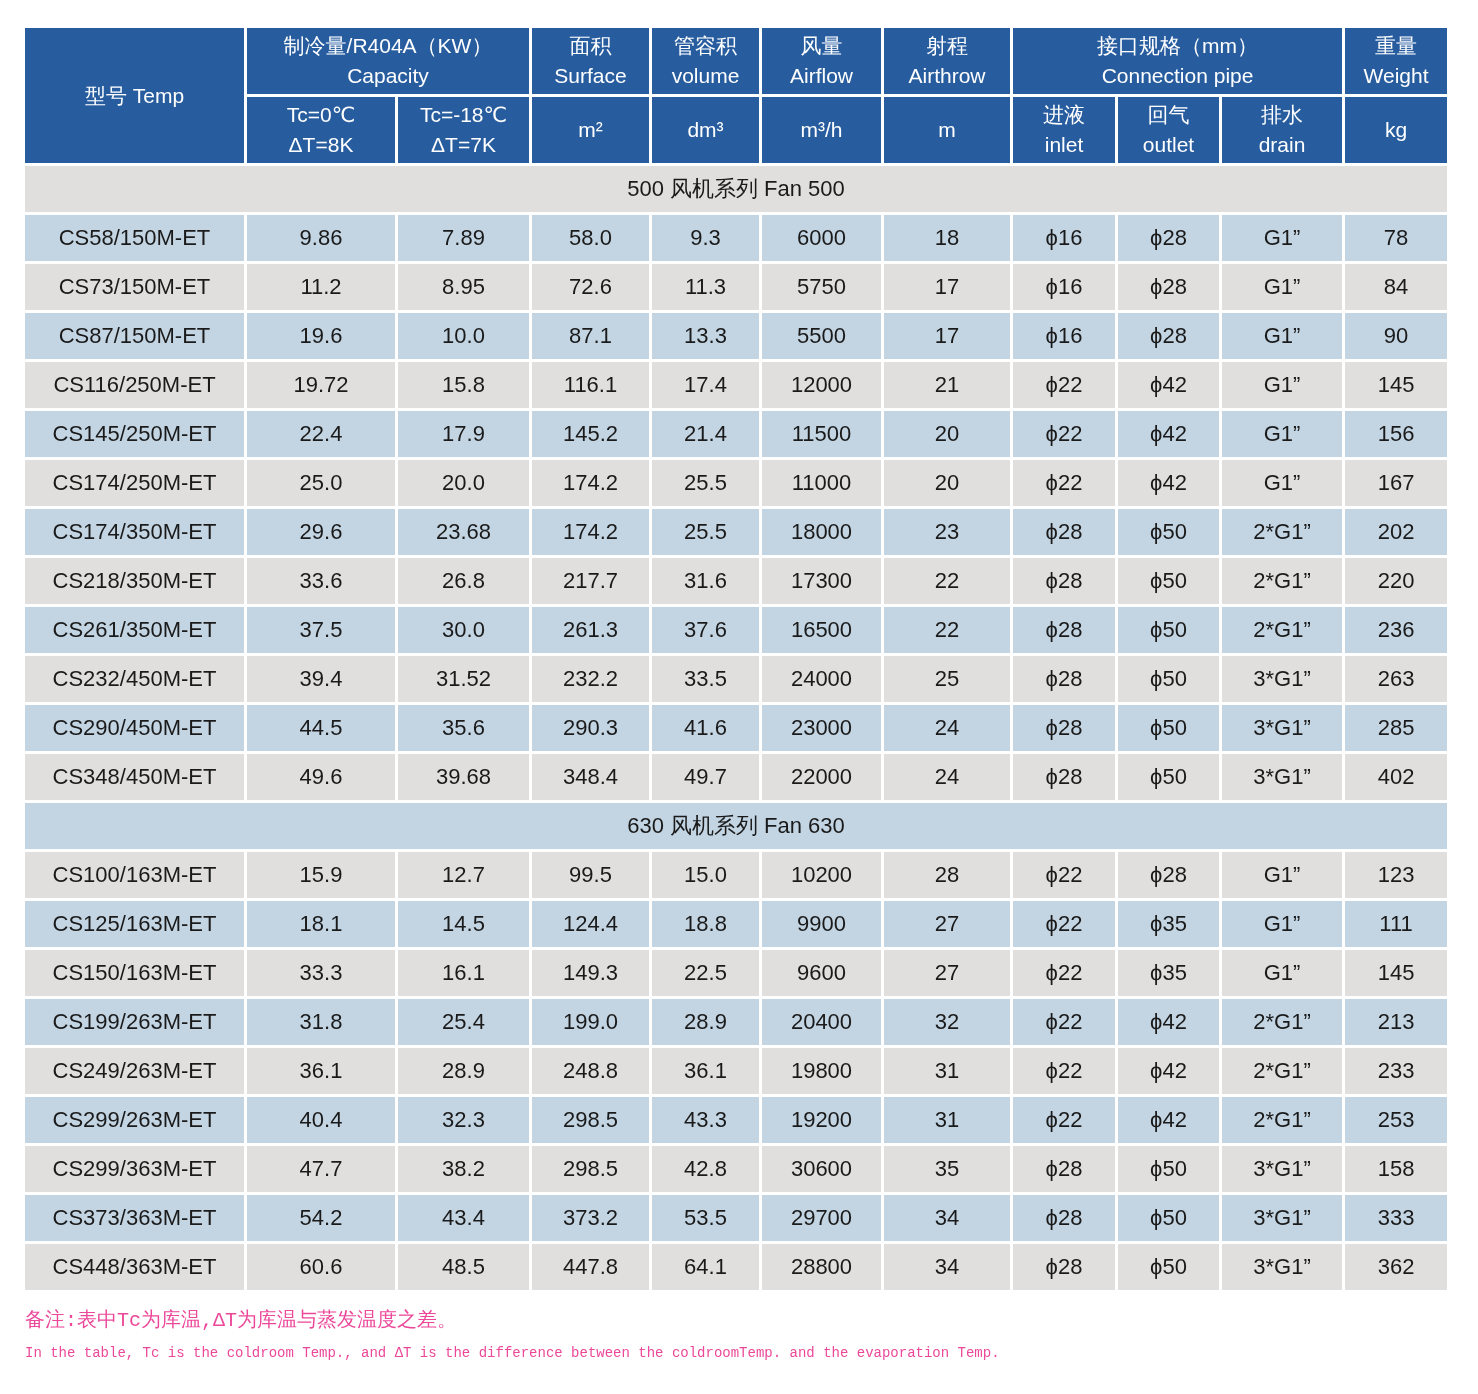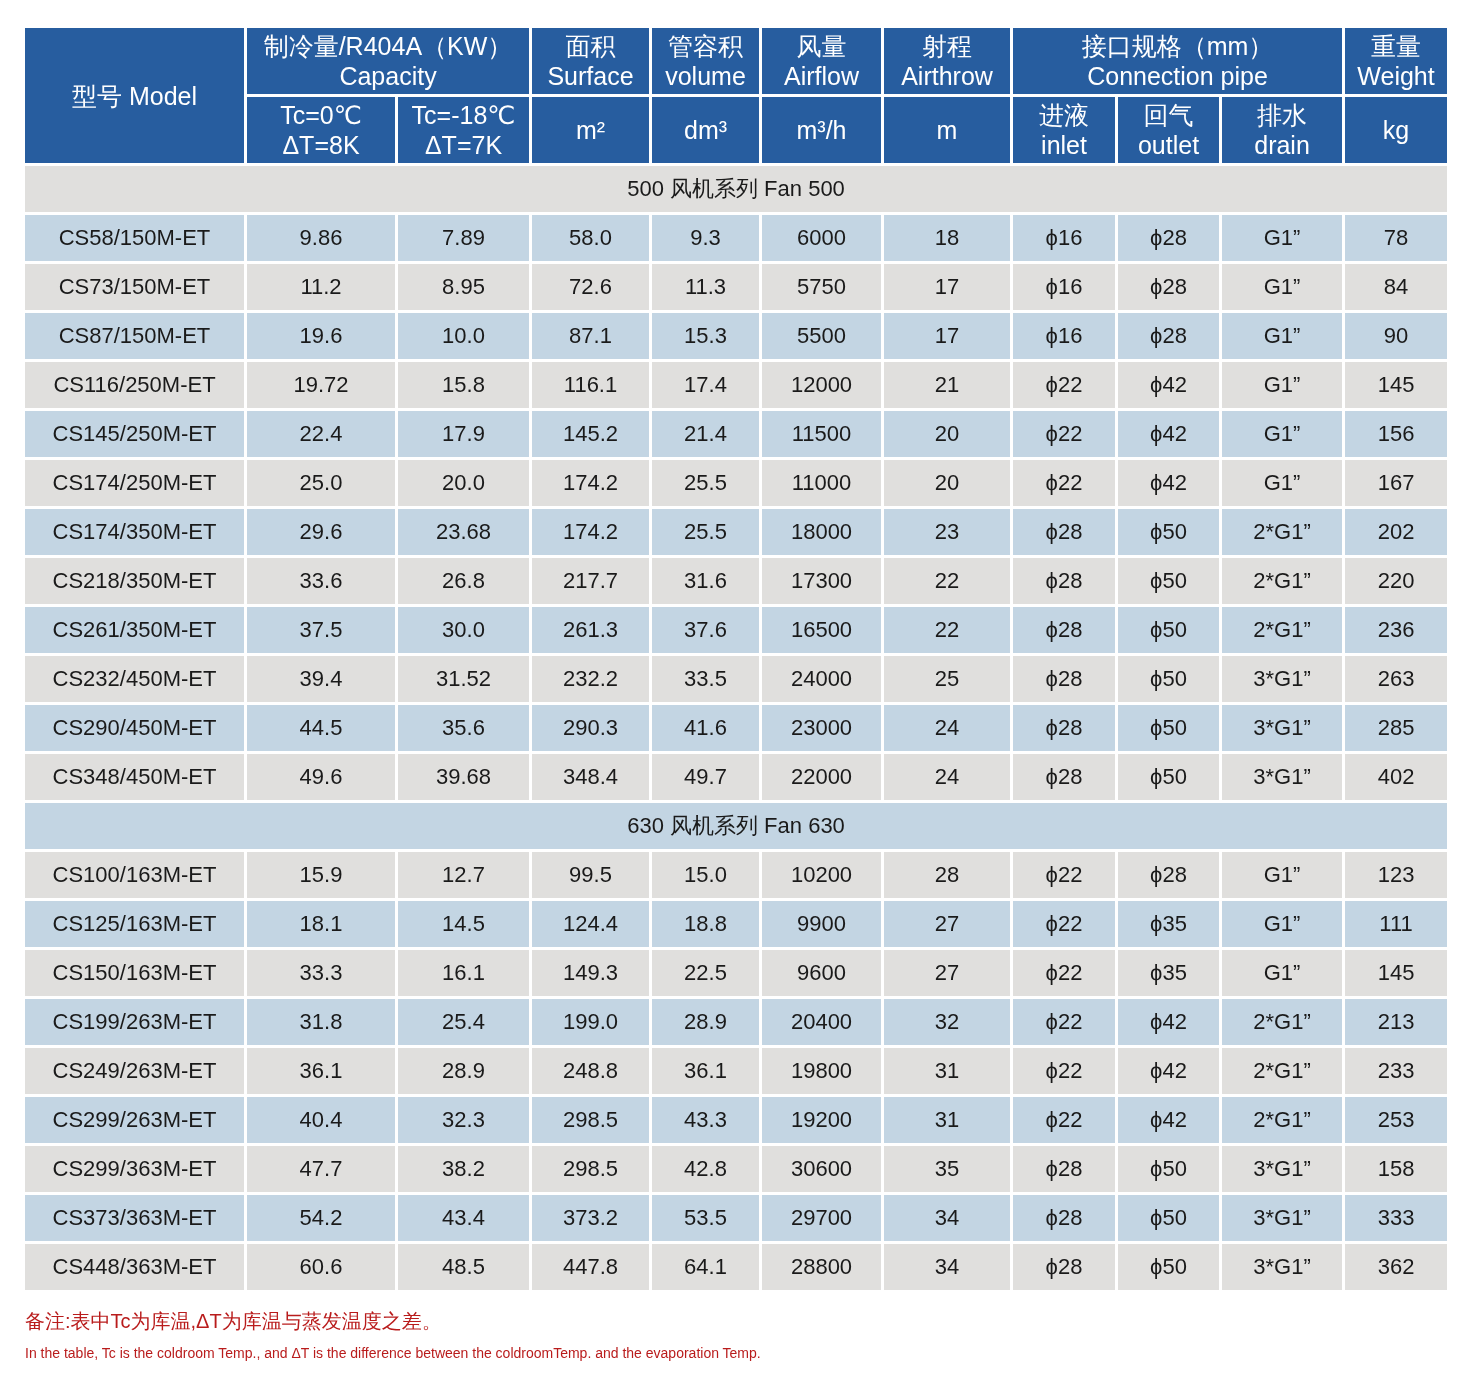--- a/index.html
+++ b/index.html
@@ -20,21 +20,21 @@
     border-collapse: separate;
     border-spacing: 3px;
     table-layout: fixed;
     width: 1428px;
     margin: 25px 0 0 22px;
   }
   table.spec-table th {
     background: #275D9F;
     color: #ffffff;
     font-weight: 400;
-    font-size: 25px;
+    font-size: 21px;
     text-align: center;
     vertical-align: middle;
     padding: 0;
     line-height: 30px;
     height: 66px;
   }
   table.spec-table td {
     font-size: 22px;
     color: #1a1a1a;
     text-align: center;
@@ -45,21 +45,22 @@
     white-space: nowrap;
   }
   tr.gray td { background: #E0DFDD; }
   tr.blue td { background: #C3D5E3; }
   td.model-cell, td.section-cell {
     text-align: left;
     padding-left: 20px;
   }
   .notes {
     margin: 12px 4px 0 25px;
-    color: #b91c1c;
+    color: #ec4899;
+    font-family: Liberation Mono, monospace;
   }
   .notes .note-zh {
     font-size: 20px;
     line-height: 32px;
   }
   .notes .note-en {
     font-size: 14px;
     line-height: 32px;
   }
 </style>
@@ -78,21 +79,21 @@
       <col style="width:119px">
       <col style="width:126px">
       <col style="width:102px">
       <col style="width:101px">
       <col style="width:120px">
       <col style="width:102px">
     </colgroup>
     <thead>
       <tr>
         <th rowspan="2">
-          <span>型号 Model</span>
+          <span>型号 Temp</span>
         </th>
         <th colspan="2">
           <div>制冷量/R404A（KW）</div>
           <div>Capacity</div>
         </th>
         <th>
           <div>面积</div>
           <div>Surface</div>
         </th>
         <th>
@@ -172,21 +173,21 @@
           <td class="value-cell">ϕ16</td>
           <td class="value-cell">ϕ28</td>
           <td class="value-cell">G1”</td>
           <td class="value-cell">84</td>
         </tr>
         <tr class="blue">
           <td class="model-cell">CS87/150M-ET</td>
           <td class="value-cell">19.6</td>
           <td class="value-cell">10.0</td>
           <td class="value-cell">87.1</td>
-          <td class="value-cell">15.3</td>
+          <td class="value-cell">13.3</td>
           <td class="value-cell">5500</td>
           <td class="value-cell">17</td>
           <td class="value-cell">ϕ16</td>
           <td class="value-cell">ϕ28</td>
           <td class="value-cell">G1”</td>
           <td class="value-cell">90</td>
         </tr>
         <tr class="gray">
           <td class="model-cell">CS116/250M-ET</td>
           <td class="value-cell">19.72</td>

